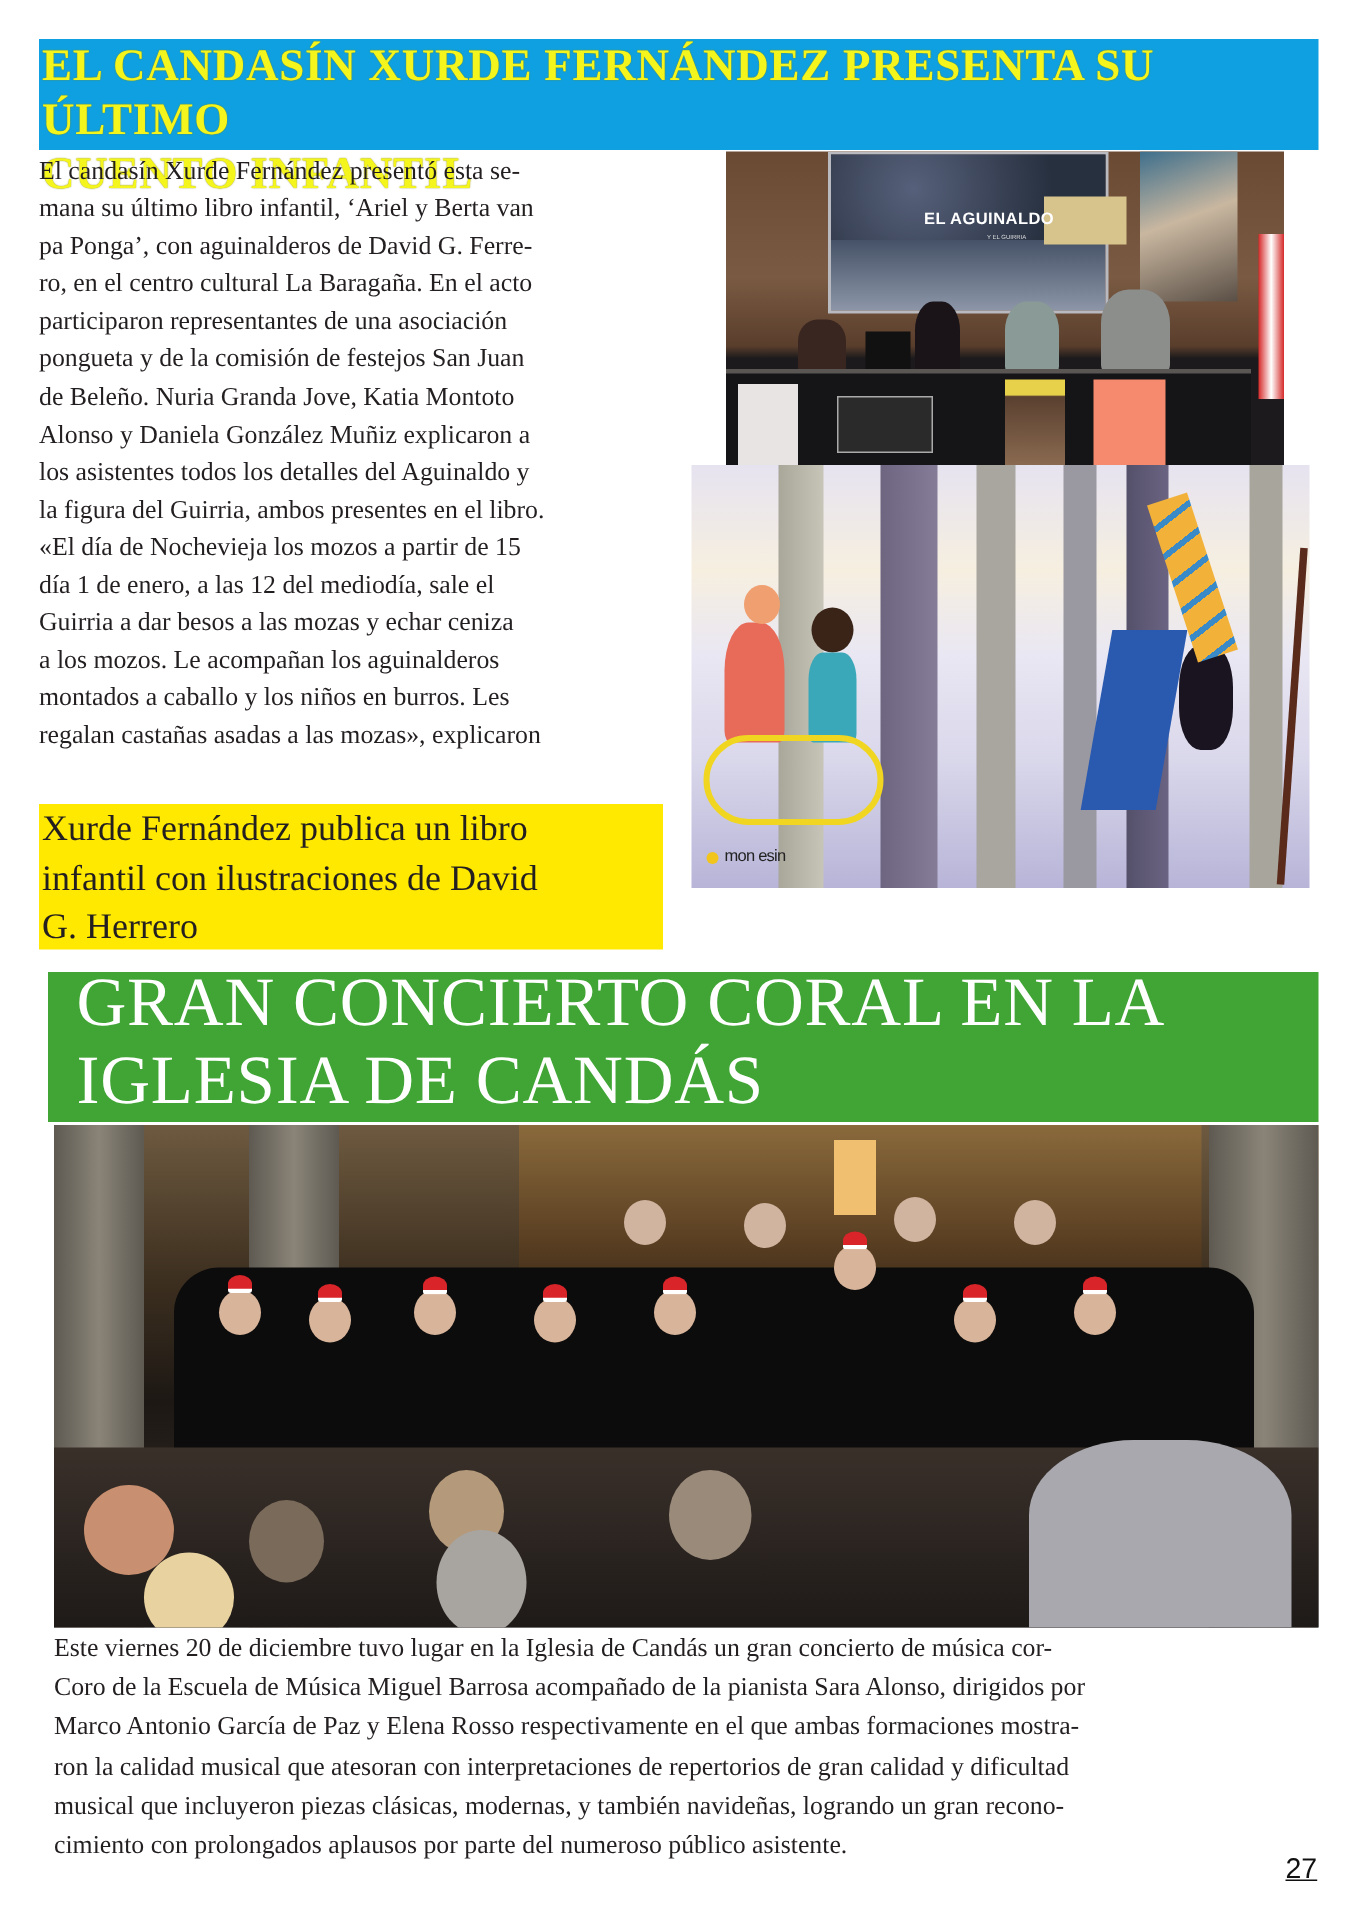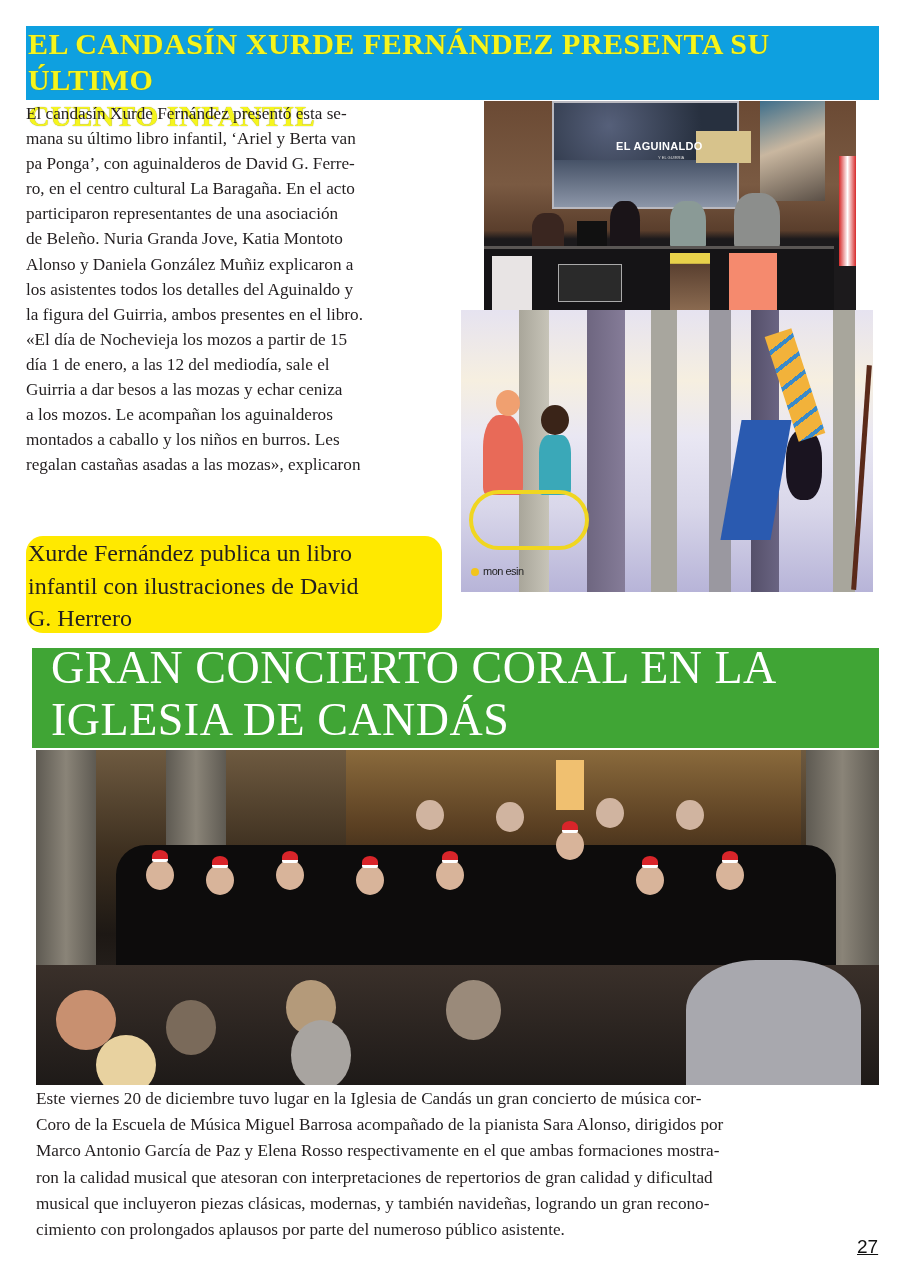--- a/index.html
+++ b/index.html
@@ -28,21 +28,20 @@
     font-size: 17.2px; line-height: 25.1px; color: #231f20;
   }
   .col-left p { margin: 0; }
 
   
   .sub-yellow {
     left: 26px; top: 536px; width: 416px; height: 97px;
     background: #ffe900;
     font-size: 24px; line-height: 32.5px; color: #231f20;
     padding: 1px 2px 0 2px;
-    border-radius: 17px;
   }
 
   
   .photo1 {
     left: 484px; top: 101px; width: 372px; height: 209px;
     background: linear-gradient(180deg, #6b4a34 0%, #7a5a42 40%, #5a3e2c 62%, #1c1a1c 66%, #1c1a1c 100%);
     overflow: hidden;
   }
   .photo1 .screen {
     position: absolute; left: 68px; top: 0; width: 187px; height: 108px;
@@ -144,20 +143,21 @@
     <div>CUENTO INFANTIL</div>
   </div>
 </div>
 
 <div class="abs col-left">
   <p>El candasín Xurde Fernández presentó esta se-</p>
   <p>mana su último libro infantil, ‘Ariel y Berta van</p>
   <p>pa Ponga’, con aguinalderos de David G. Ferre-</p>
   <p>ro, en el centro cultural La Baragaña. En el acto</p>
   <p>participaron representantes de una asociación</p>
+  <p>pongueta y de la comisión de festejos San Juan</p>
   <p>de Beleño. Nuria Granda Jove, Katia Montoto</p>
   <p>Alonso y Daniela González Muñiz explicaron a</p>
   <p>los asistentes todos los detalles del Aguinaldo y</p>
   <p>la figura del Guirria, ambos presentes en el libro.</p>
   <p>«El día de Nochevieja los mozos a partir de 15</p>
   <p>día 1 de enero, a las 12 del mediodía, sale el</p>
   <p>Guirria a dar besos a las mozas y echar ceniza</p>
   <p>a los mozos. Le acompañan los aguinalderos</p>
   <p>montados a caballo y los niños en burros. Les</p>
   <p>regalan castañas asadas a las mozas», explicaron</p>

